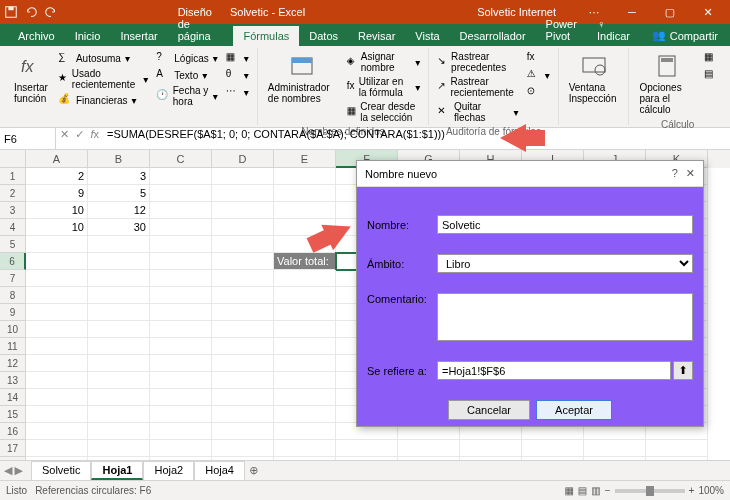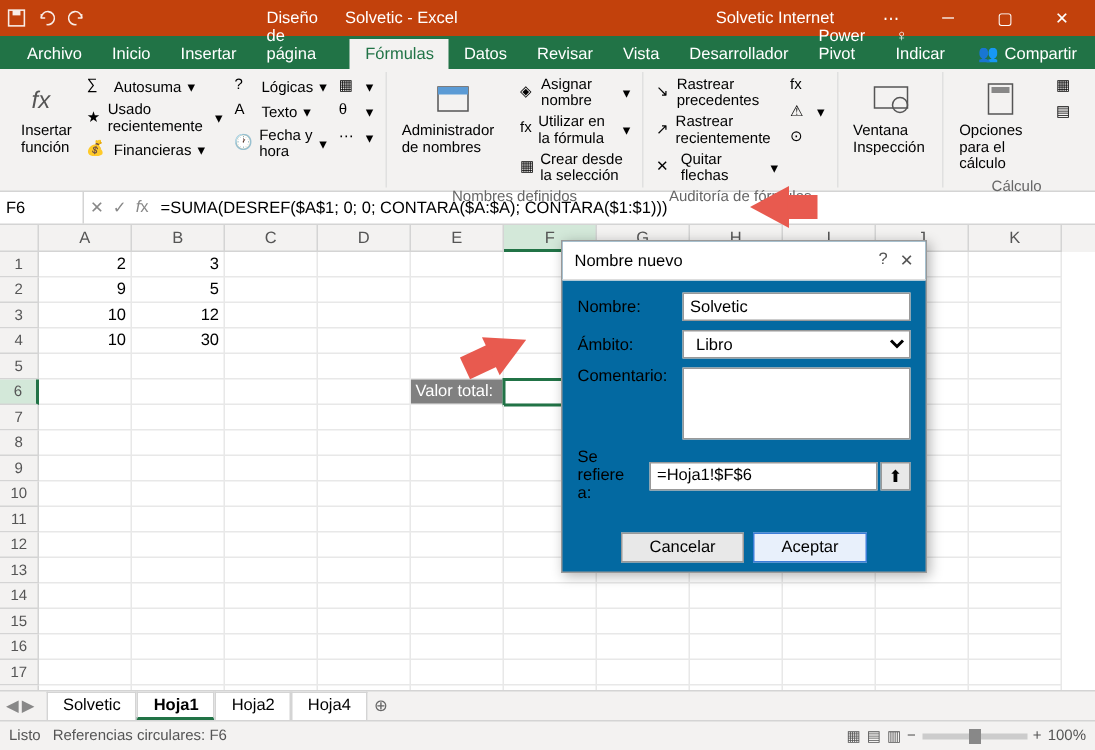--- a/index.html
+++ b/index.html
@@ -25,21 +25,21 @@
 .ribbon-group { border-right: 1px solid #e0e0e0; padding: 2px 6px; display: flex; flex-direction: column; justify-content: space-between; }
 .ribbon-group-label { font-size: 10px; color: #666; text-align: center; margin-top: 2px; }
 .ribbon-btn-lg { display: flex; flex-direction: column; align-items: center; padding: 2px 4px; font-size: 10px; gap: 2px; }
 .ribbon-btn-lg .icon { width: 28px; height: 28px; }
 .ribbon-stack { display: flex; flex-direction: column; gap: 1px; }
 .ribbon-btn-sm { display: flex; align-items: center; gap: 4px; font-size: 10px; padding: 1px 2px; }
 .ribbon-btn-sm .icon { width: 14px; height: 14px; }
 .ribbon-row { display: flex; gap: 4px; }
 
 
-.fbar { height: 22px; border-bottom: 1px solid #d4d4d4; display: flex; align-items: center; }
+.fbar { height: 22px; border-bottom: 1px solid #d4d4d4; display: flex; align-items: flex-start; }
 .namebox { width: 56px; border-right: 1px solid #d4d4d4; padding: 0 4px; height: 100%; display: flex; align-items: center; font-size: 11px; }
 .fbar-btns { display: flex; padding: 0 4px; gap: 6px; color: #888; }
 .fbar-input { flex: 1; padding: 0 4px; font-size: 11px; }
 
 
 .grid-area { position: relative; background: #fff; height: 310px; overflow: hidden; }
 .col-headers { display: flex; position: sticky; top: 0; background: #f3f2f1; }
 .corner { width: 26px; height: 18px; border-right: 1px solid #d4d4d4; border-bottom: 1px solid #d4d4d4; background: #f3f2f1; }
 .col-header { width: 62px; height: 18px; border-right: 1px solid #d4d4d4; border-bottom: 1px solid #d4d4d4; background: #f3f2f1; text-align: center; font-size: 11px; line-height: 18px; color: #555; }
 .col-header.sel { background: #d3e8d9; border-bottom: 2px solid #217346; }
@@ -60,25 +60,25 @@
 .sheet-tab.active { border-bottom: 2px solid #217346; font-weight: bold; }
 .sheet-add { width: 18px; text-align: center; color: #666; }
 
 
 .statusbar { height: 20px; background: #f3f2f1; border-top: 1px solid #d4d4d4; display: flex; align-items: center; padding: 0 6px; font-size: 10px; color: #555; gap: 8px; }
 .statusbar .zoom { margin-left: auto; display: flex; align-items: center; gap: 4px; }
 .zoom-slider { width: 70px; height: 4px; background: #ccc; position: relative; }
 .zoom-thumb { position: absolute; width: 8px; height: 10px; background: #888; top: -3px; left: 31px; }
 
 
-.dialog { position: absolute; top: 160px; left: 374px; width: 244px; background: #0369a1; border: 1px solid #999; box-shadow: 2px 2px 8px rgba(0,0,0,0.3); }
+.dialog { position: absolute; top: 160px; left: 356px; width: 348px; background: #8b5cf6; border: 1px solid #999; box-shadow: 2px 2px 8px rgba(0,0,0,0.3); }
 .dialog-title { height: 26px; background: #fff; border-bottom: 1px solid #ddd; display: flex; align-items: center; padding: 0 8px; font-size: 11px; }
 .dialog-title .dlg-btns { margin-left: auto; display: flex; gap: 8px; color: #555; }
 .dialog-body { padding: 8px 10px; }
-.dialog-row { display: flex; align-items: center; margin-bottom: 6px; gap: 6px; }
+.dialog-row { display: flex; align-items: center; margin-bottom: 6px; gap: 6px; margin-top: 20px; }
 .dialog-label { width: 64px; font-size: 11px; }
 .dialog-input { flex: 1; border: 1px solid #999; padding: 2px 4px; font-size: 11px; background: #fff; height: 19px; }
 .dialog-select { flex: 1; border: 1px solid #999; padding: 1px 4px; font-size: 11px; background: #fff; height: 19px; }
 .dialog-textarea { flex: 1; border: 1px solid #999; height: 48px; background: #fff; }
 .dialog-ref-wrap { display: flex; flex: 1; gap: 2px; }
 .dialog-ref-btn { width: 20px; border: 1px solid #999; background: #e8e8e8; display: flex; align-items: center; justify-content: center; }
 .dialog-footer { display: flex; justify-content: center; gap: 6px; padding: 6px; }
 .dialog-btn { padding: 3px 18px; font-size: 11px; border: 1px solid #999; background: #e8e8e8; }
 .dialog-btn.primary { border: 1px solid #3b7dd8; background: #e8f0fb; }
 

